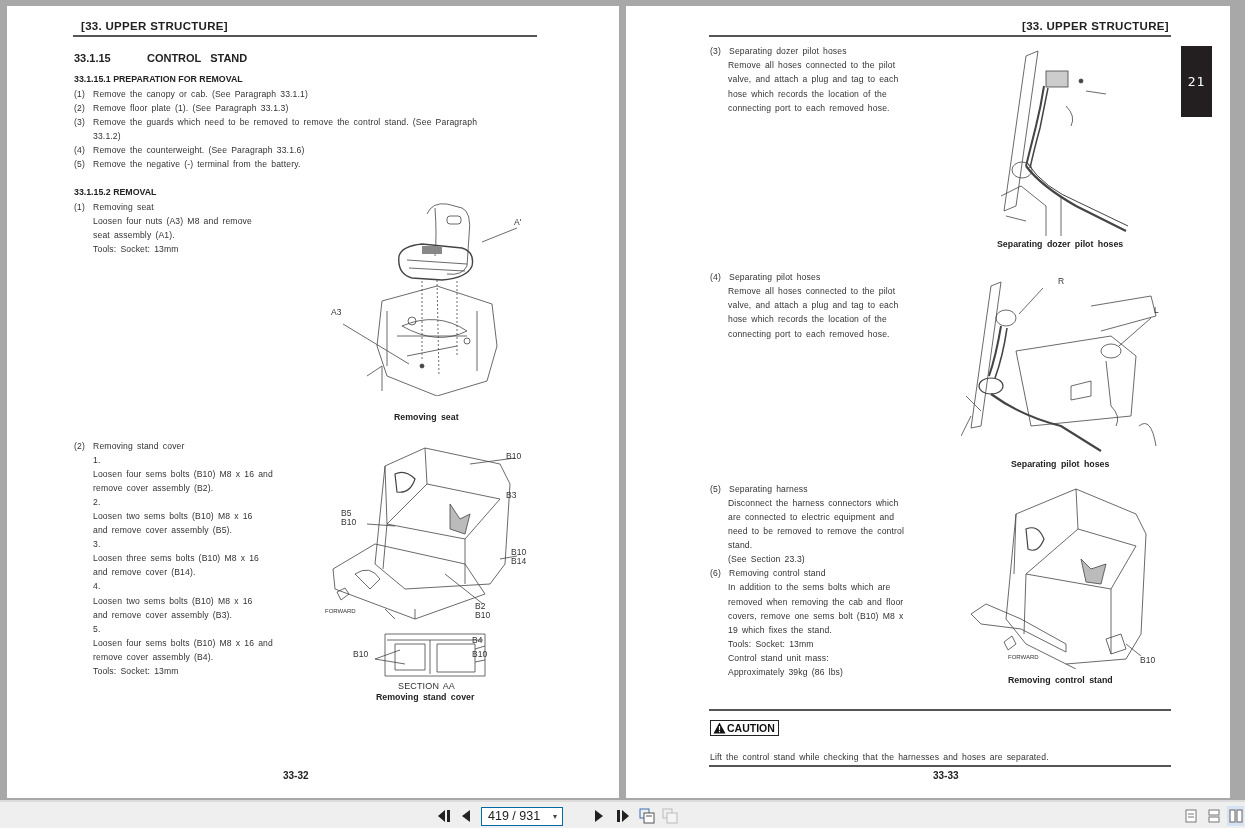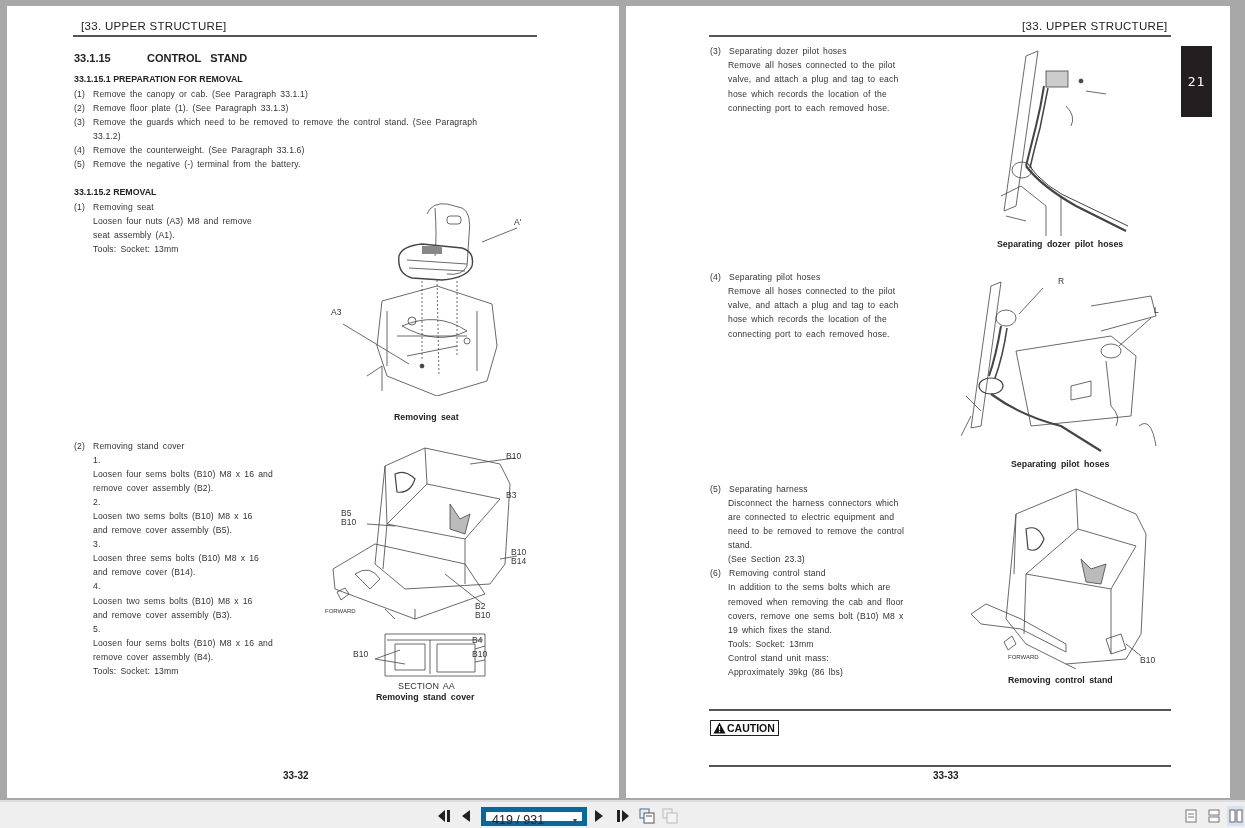--- a/index.html
+++ b/index.html
@@ -1,34 +1,34 @@
 <!DOCTYPE html>
 <html><head>
 <meta charset="utf-8">
 <style>
   * { box-sizing: border-box; margin: 0; padding: 0; }
   html, body { width: 1245px; height: 828px; overflow: hidden; background: #a8a8a8; font-family: "Liberation Sans", sans-serif; color: #333; }
   .viewer { position: absolute; left: 0; top: 0; width: 1245px; height: 800px; background: #a8a8a8; }
   .page { position: absolute; top: 6px; background: #fff; height: 792px; }
   #page-left { left: 7px; width: 612px; }
   #page-right { left: 626px; width: 604px; }
-  .hdr { position: absolute; top: 14px; font-size: 11.5px; font-weight: normal; color: #222; letter-spacing: 0.3px; }
+  .hdr { position: absolute; top: 14px; font-size: 11.5px; font-weight: bold; color: #222; letter-spacing: 0.3px; }
   .hdr-rule { position: absolute; top: 29px; height: 2px; background: #555; }
   .t { position: absolute; font-size: 8.6px; color: #333; line-height: 14.1px; white-space: nowrap; letter-spacing: 0.15px; word-spacing: 1.5px; }
   .h2 { position: absolute; font-size: 11px; font-weight: bold; color: #222; word-spacing: 6px; }
   .h3 { position: absolute; font-size: 8.8px; font-weight: bold; color: #222; }
   .cap { position: absolute; font-size: 8.8px; font-weight: bold; color: #222; white-space: nowrap; word-spacing: 2px; }
   .lbl { position: absolute; font-size: 8.5px; color: #333; line-height: 9px; }
   .pnum { position: absolute; font-size: 10px; font-weight: bold; color: #222; text-align: center; }
   .fig { position: absolute; }
   .tab33 { position: absolute; left: 555px; top: 40px; width: 31px; height: 71px; background: #231f20; color: #fff; font-size: 13px; font-family: "DejaVu Sans Mono", monospace; display: flex; align-items: center; justify-content: center; letter-spacing: 1px; }
   .caution { position: absolute; left: 84px; top: 714px; border: 1.5px solid #222; padding: 1px 3px 1px 2px; font-size: 10.5px; font-weight: bold; color: #111; display: flex; align-items: center; gap: 1px; }
   .toolbar { position: absolute; left: 0; top: 800px; width: 1245px; height: 28px; background: #efefef; border-top: 2px solid #dcdcdc; }
   .tb-btn { position: absolute; top: 6px; height: 16px; display: flex; align-items: center; justify-content: center; color: #222; font-size: 13px; cursor: pointer; }
-  .page-field { position: absolute; left: 481px; top: 5px; width: 106px; height: 19px; background: #fff; border: 5px solid #0369a1; font-size: 12.5px; color: #222; padding-left: 6px; line-height: 17px; }
+  .page-field { position: absolute; left: 481px; top: 5px; width: 82px; height: 19px; background: #fff; border: 1px solid #0369a1; font-size: 12.5px; color: #222; padding-left: 6px; line-height: 17px; }
   .page-field .dd { position: absolute; right: 5px; top: 0; font-size: 8px; color: #444; }
 </style>
 </head>
 <body>
 
 <div class="viewer">
 
   <div class="page" id="page-left">
     <div class="hdr" style="left:74px;">[33.  UPPER STRUCTURE]</div>
     <div class="hdr-rule" style="left:66px; width:464px;"></div>
@@ -233,20 +233,21 @@
 
     <div class="hdr-rule" style="left:83px; top:703px; width:462px; height:1.5px;"></div>
     <div class="caution">
       <svg width="13" height="12" viewBox="0 0 13 12">
         <polygon points="6.5,0.5 12.5,11.5 0.5,11.5" fill="#111"></polygon>
         <rect x="5.9" y="4" width="1.2" height="4.2" fill="#fff"></rect>
         <rect x="5.9" y="9" width="1.2" height="1.2" fill="#fff"></rect>
       </svg>
       <span>CAUTION</span>
     </div>
+    <div class="t" style="left:84px; top:744px;">Lift the control stand while checking that the harnesses and hoses are separated.</div>
     <div class="hdr-rule" style="left:83px; top:759px; width:462px; height:1.5px;"></div>
 
     <div class="pnum" style="left:307px; top:764px;">33-33</div>
   </div>
 </div>
 
 <div class="toolbar">
   <div class="tb-btn" style="left:437px; width:16px;">
     <svg width="14" height="12" viewBox="0 0 14 12">
         <polygon points="7,0 7,12 0,6" fill="#222"></polygon>

